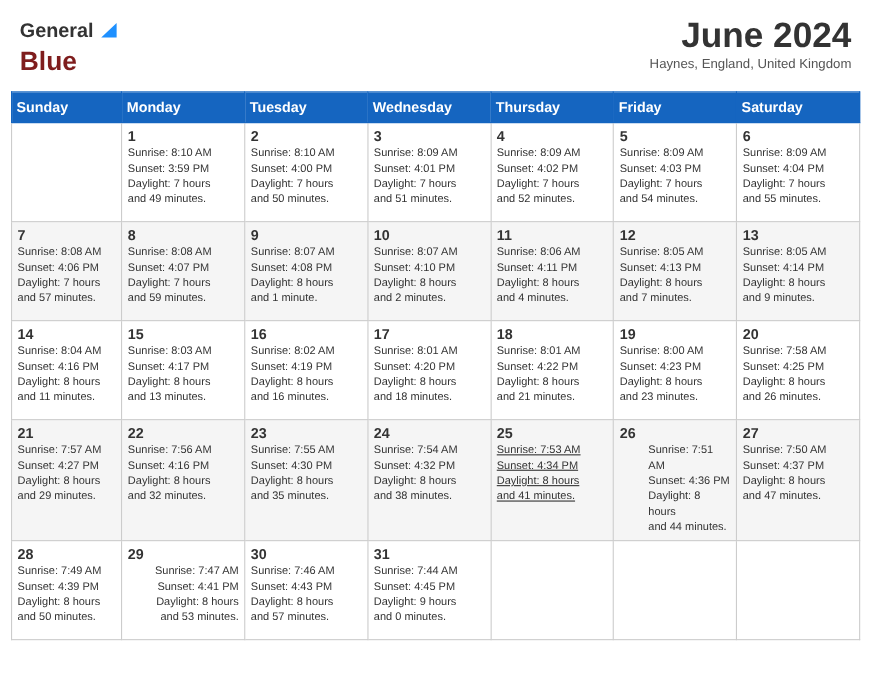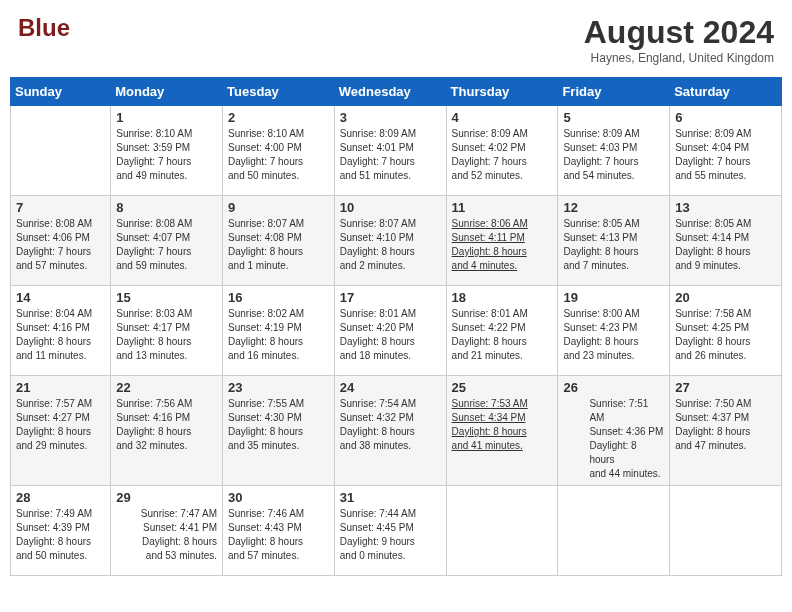--- a/index.html
+++ b/index.html
@@ -80,26 +80,34 @@
     .logo-row {
       display: flex;
       align-items: center;
     }
   </style>
 </head>
 <body>
 
 <div class="header">
   <div class="logo">
+    <div class="logo-row">
+      <span style="font-size:18px;font-weight:bold;color:#333;">General</span>
+      <div style="margin-left:3px;margin-top:2px;">
+        <svg width="22" height="22" viewBox="0 0 22 22">
+          <polygon points="4,18 18,5 18,18" fill="#1e90ff"></polygon>
+        </svg>
+      </div>
+    </div>
     <div>
       <span style="font-size:24px;font-weight:bold;color:#7f1d1d;">Blue</span>
     </div>
   </div>
   <div class="title-area">
-    <div class="month-title">August 2024</div>
+    <div class="month-title">June 2024</div>
     <div class="location-title">Haynes, England, United Kingdom</div>
   </div>
 </div>
 
 <table>
   <thead>
     <tr>
       <th>Sunday</th>
       <th>Monday</th>
       <th>Tuesday</th>
@@ -179,21 +187,21 @@
         </td>
         <td>
           <div class="day-number">10</div>
           <div class="day-info" style="white-space: pre-line;">Sunrise: 8:07 AM
 Sunset: 4:10 PM
 Daylight: 8 hours
 and 2 minutes.</div>
         </td>
         <td>
           <div class="day-number">11</div>
-          <div class="day-info" style="white-space: pre-line; text-decoration: underline;">Sunrise: 8:06 AM
+          <div class="day-info" style="white-space: pre-line;">Sunrise: 8:06 AM
 Sunset: 4:11 PM
 Daylight: 8 hours
 and 4 minutes.</div>
         </td>
         <td>
           <div class="day-number">12</div>
           <div class="day-info" style="white-space: pre-line;">Sunrise: 8:05 AM
 Sunset: 4:13 PM
 Daylight: 8 hours
 and 7 minutes.</div>

